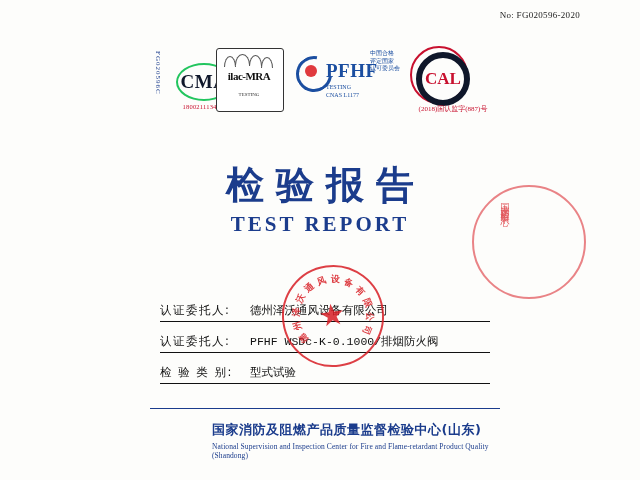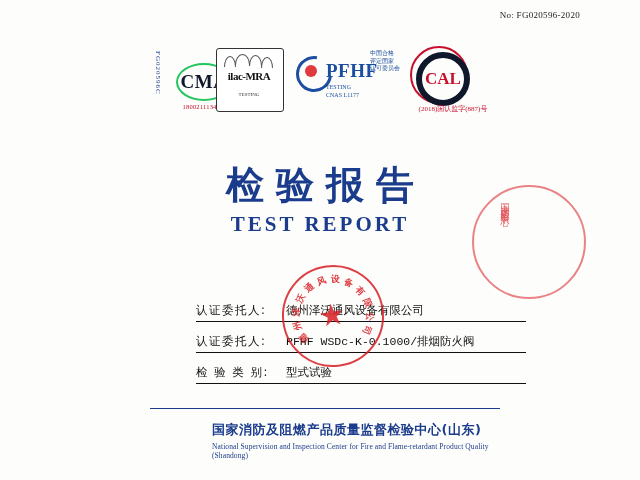--- a/index.html
+++ b/index.html
@@ -260,21 +260,20 @@
     color: #1b3c8c;
     letter-spacing: 3px;
     font-family: "Liberation Serif", serif;
   }
   
   .fields {
     position: absolute;
     left: 160px;
     top: 300px;
     width: 330px;
-    margin-left: 36px;
   }
   .field-row {
     position: relative;
     height: 31px;
   }
   .field-label {
     position: absolute;
     left: 0;
     top: 3px;
     font-size: 11.5px;

